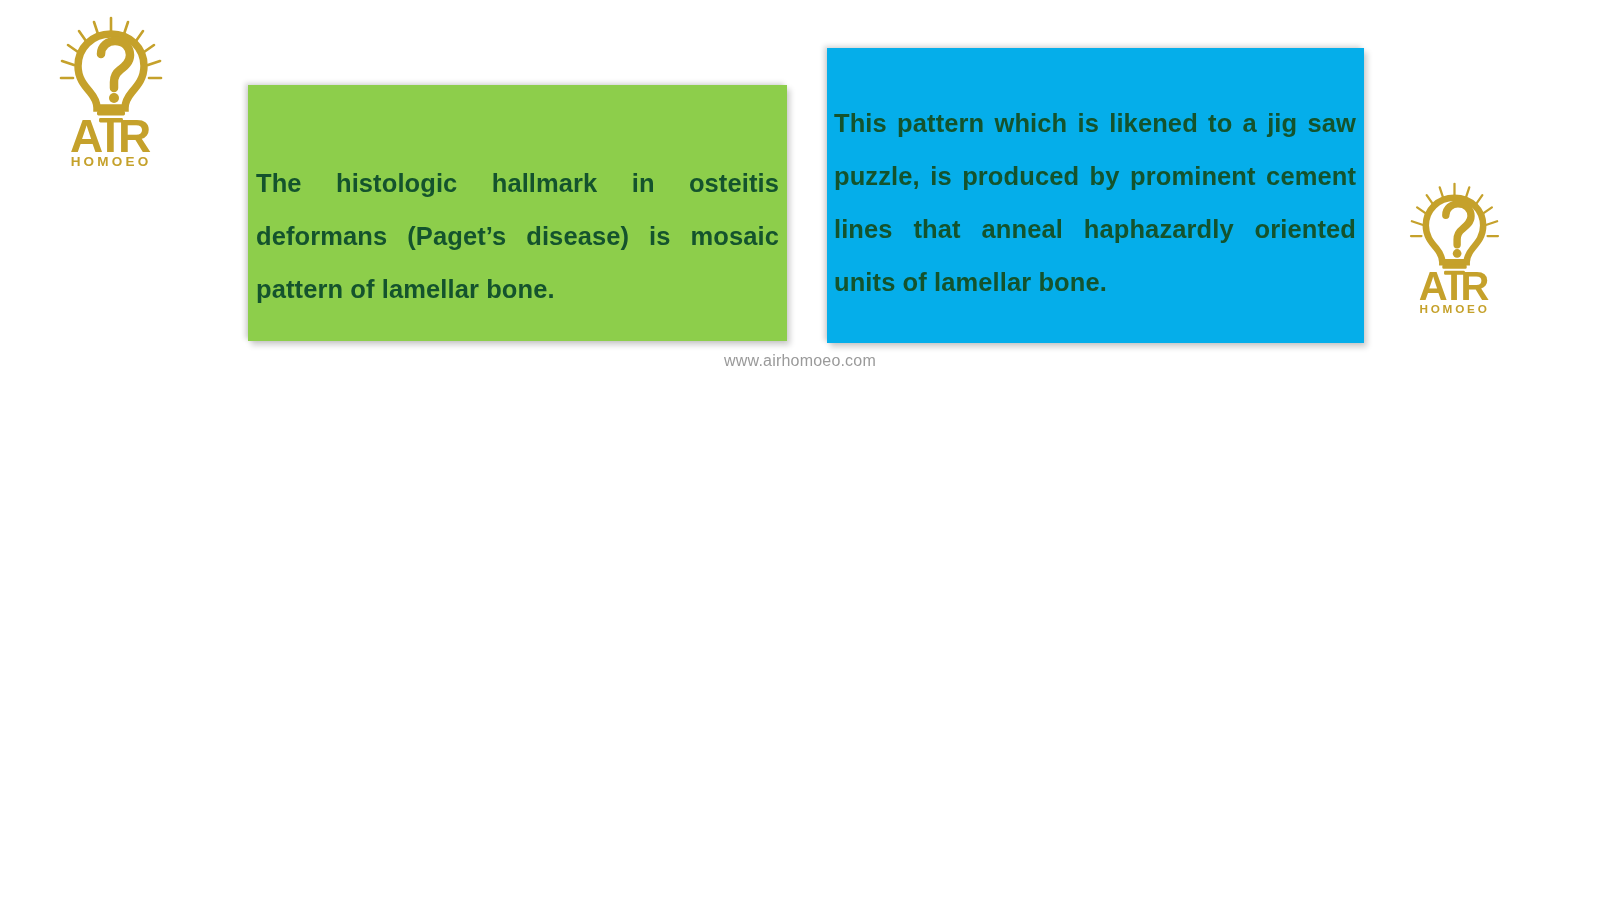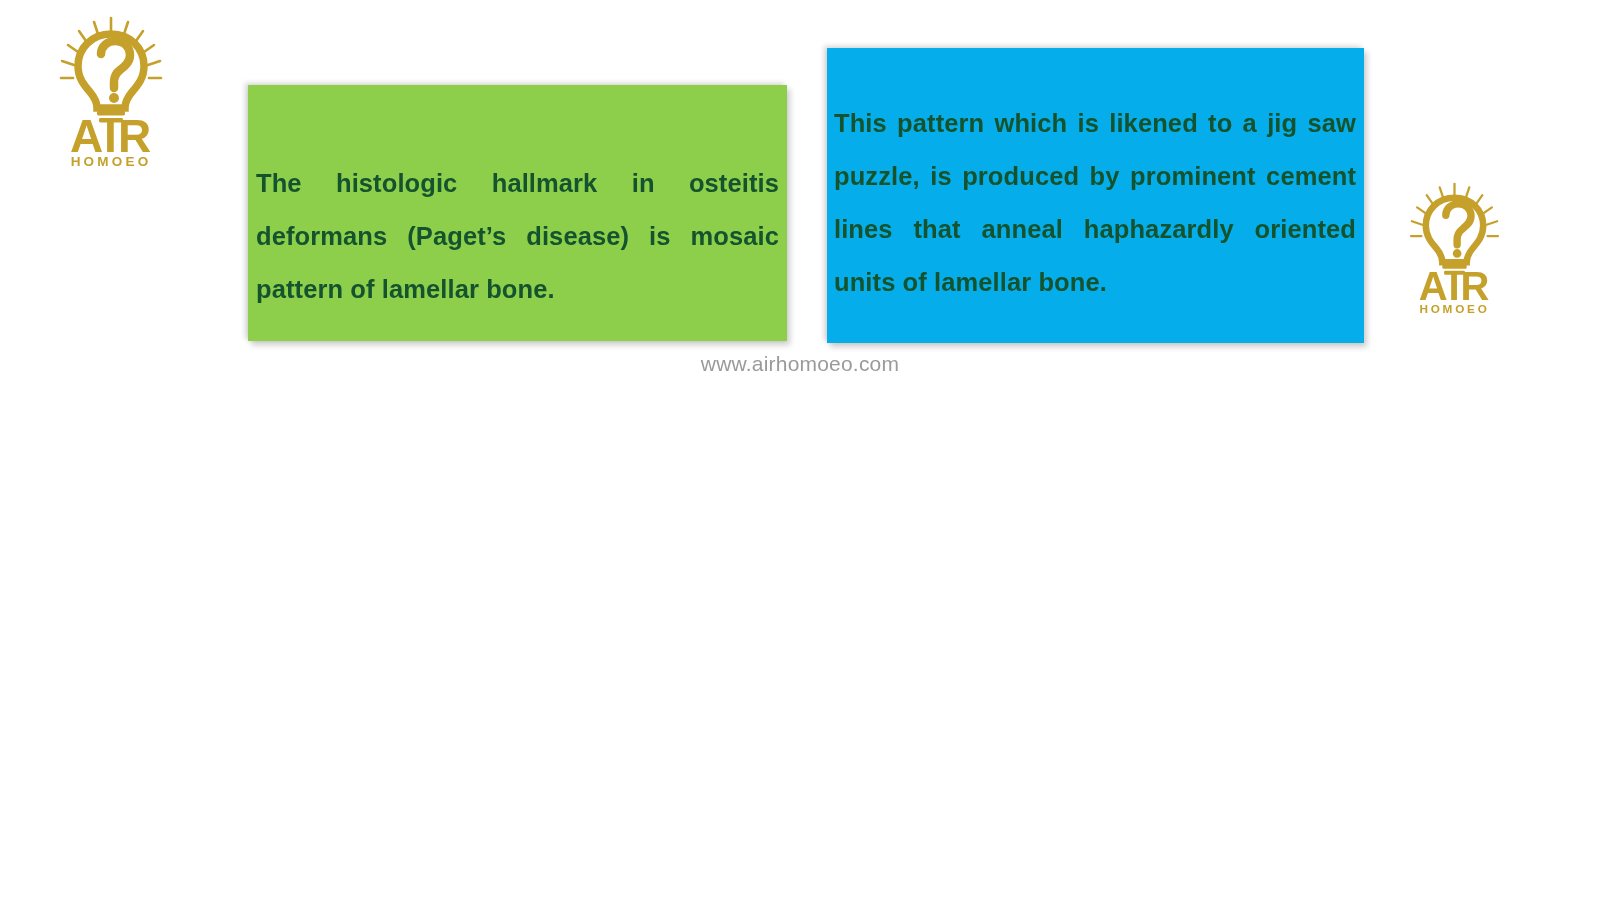--- a/index.html
+++ b/index.html
@@ -100,21 +100,21 @@
     letter-spacing: 0.1px;
   }
 
   
   .site-url {
     position: absolute;
     left: 0;
     top: 352px;
     width: 1600px;
     text-align: center;
-    font-size: 21px;
+    font-size: 16px;
     color: #9a9a9a;
     letter-spacing: 0.2px;
   }
 </style>
 </head>
 <body>
 
 <div class="slide">
 
   <div class="logo logo-left">

